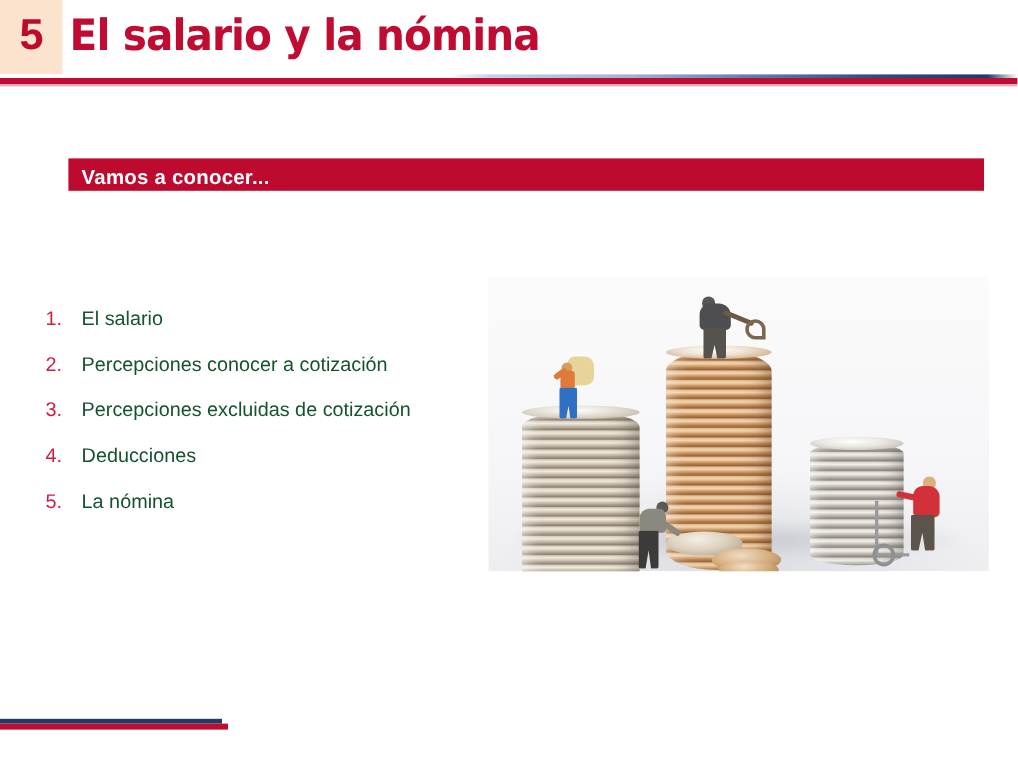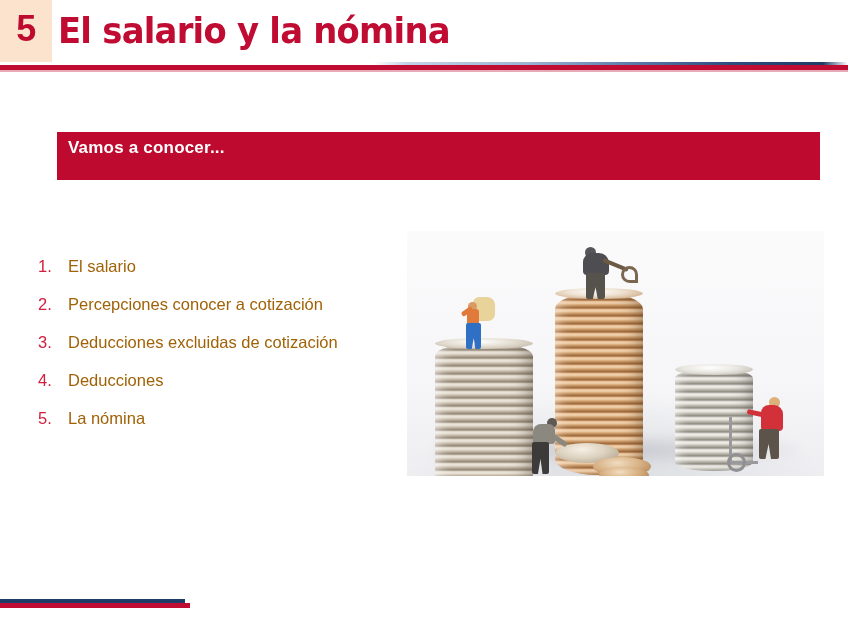--- a/index.html
+++ b/index.html
@@ -103,21 +103,21 @@
     height: 2px;
     background: rgba(192, 11, 50, 0.35);
   }
 
   
   .section-banner {
     position: absolute;
     left: 57px;
     top: 132px;
     width: 763px;
-    height: 48px;
+    height: 27px;
     background: #be0a2e;
   }
   .section-banner-label {
     position: absolute;
     left: 11px;
     top: 0;
     height: 31px;
     line-height: 31px;
     font-family: "Liberation Sans", sans-serif;
     font-weight: bold;
@@ -145,21 +145,21 @@
     width: 30px;
     font-family: "Liberation Sans", sans-serif;
     font-size: 16.5px;
     color: #d02040;
     line-height: 21px;
   }
   .agenda-text {
     flex: 1 1 auto;
     font-family: "Liberation Sans", sans-serif;
     font-size: 16.5px;
-    color: #a16207;
+    color: #14532d;
     line-height: 21px;
   }
 
   
   .photo-frame {
     position: absolute;
     left: 407px;
     top: 231px;
     width: 417px;
     height: 245px;
@@ -335,21 +335,21 @@
       <span class="agenda-text">El salario</span>
     </div>
 
     <div class="agenda-item">
       <span class="agenda-number">2.</span>
       <span class="agenda-text">Percepciones conocer a cotización</span>
     </div>
 
     <div class="agenda-item">
       <span class="agenda-number">3.</span>
-      <span class="agenda-text">Deducciones excluidas de cotización</span>
+      <span class="agenda-text">Percepciones excluidas de cotización</span>
     </div>
 
     <div class="agenda-item">
       <span class="agenda-number">4.</span>
       <span class="agenda-text">Deducciones</span>
     </div>
 
     <div class="agenda-item">
       <span class="agenda-number">5.</span>
       <span class="agenda-text">La nómina</span>

